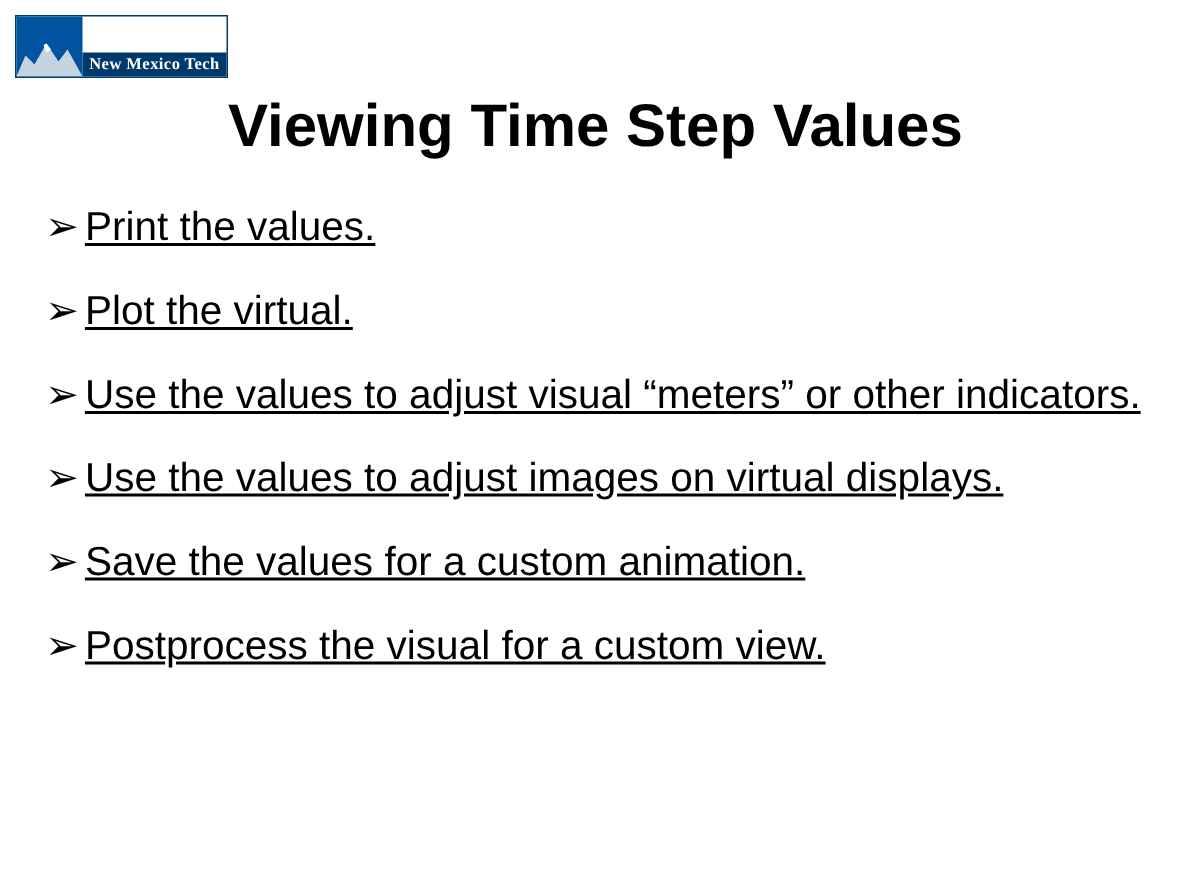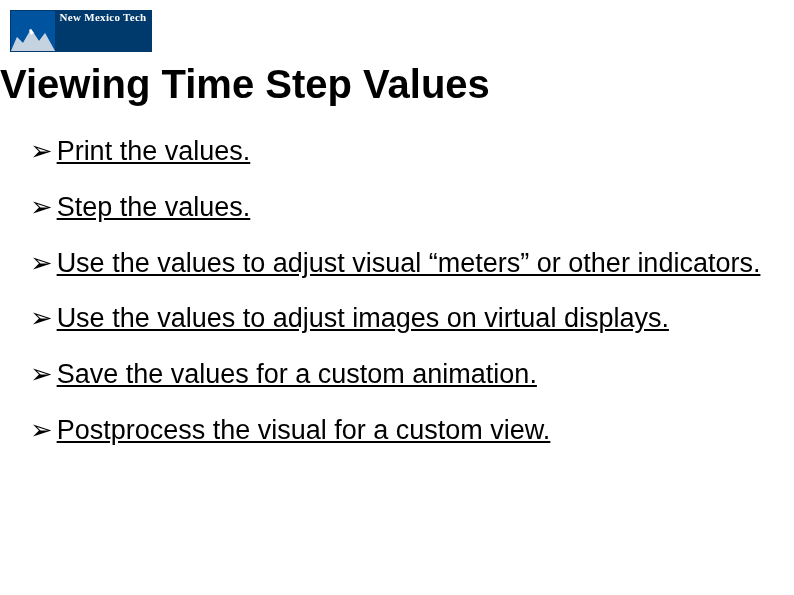--- a/index.html
+++ b/index.html
@@ -38,35 +38,37 @@
   }
   .logo-img .mtn {
     position: absolute;
     bottom: 0; left: 0; right: 0;
     height: 70%;
   }
   .logo-text-wrap {
     flex: 1;
     background: #003a6d;
     display: flex;
+    align-items: center;
     justify-content: center;
+    margin-top: 24px;
   }
   .logo-text {
     color: #ffffff;
     font-size: 11px;
     font-weight: bold;
     font-family: "Times New Roman", serif;
     letter-spacing: 0.3px;
   }
   .title {
     position: absolute;
     top: 62px;
     left: 0;
     width: 794px;
-    text-align: left;
+    text-align: center;
     font-weight: bold;
     font-size: 40px;
   }
   .body {
     position: absolute;
     top: 135px;
     left: 30px;
     right: 30px;
   }
   .bullet {
@@ -106,21 +108,21 @@
 
   <div class="title">Viewing Time Step Values</div>
 
   <div class="body">
     <div class="bullet">
       <span class="marker">➢</span>
       <span class="text">Print the values.</span>
     </div>
     <div class="bullet">
       <span class="marker">➢</span>
-      <span class="text">Step the values.</span>
+      <span class="text">Plot the virtual.</span>
     </div>
     <div class="bullet">
       <span class="marker">➢</span>
       <span class="text">Use the values to adjust visual “meters” or other indicators.</span>
     </div>
     <div class="bullet">
       <span class="marker">➢</span>
       <span class="text">Use the values to adjust images on virtual displays.</span>
     </div>
     <div class="bullet">

